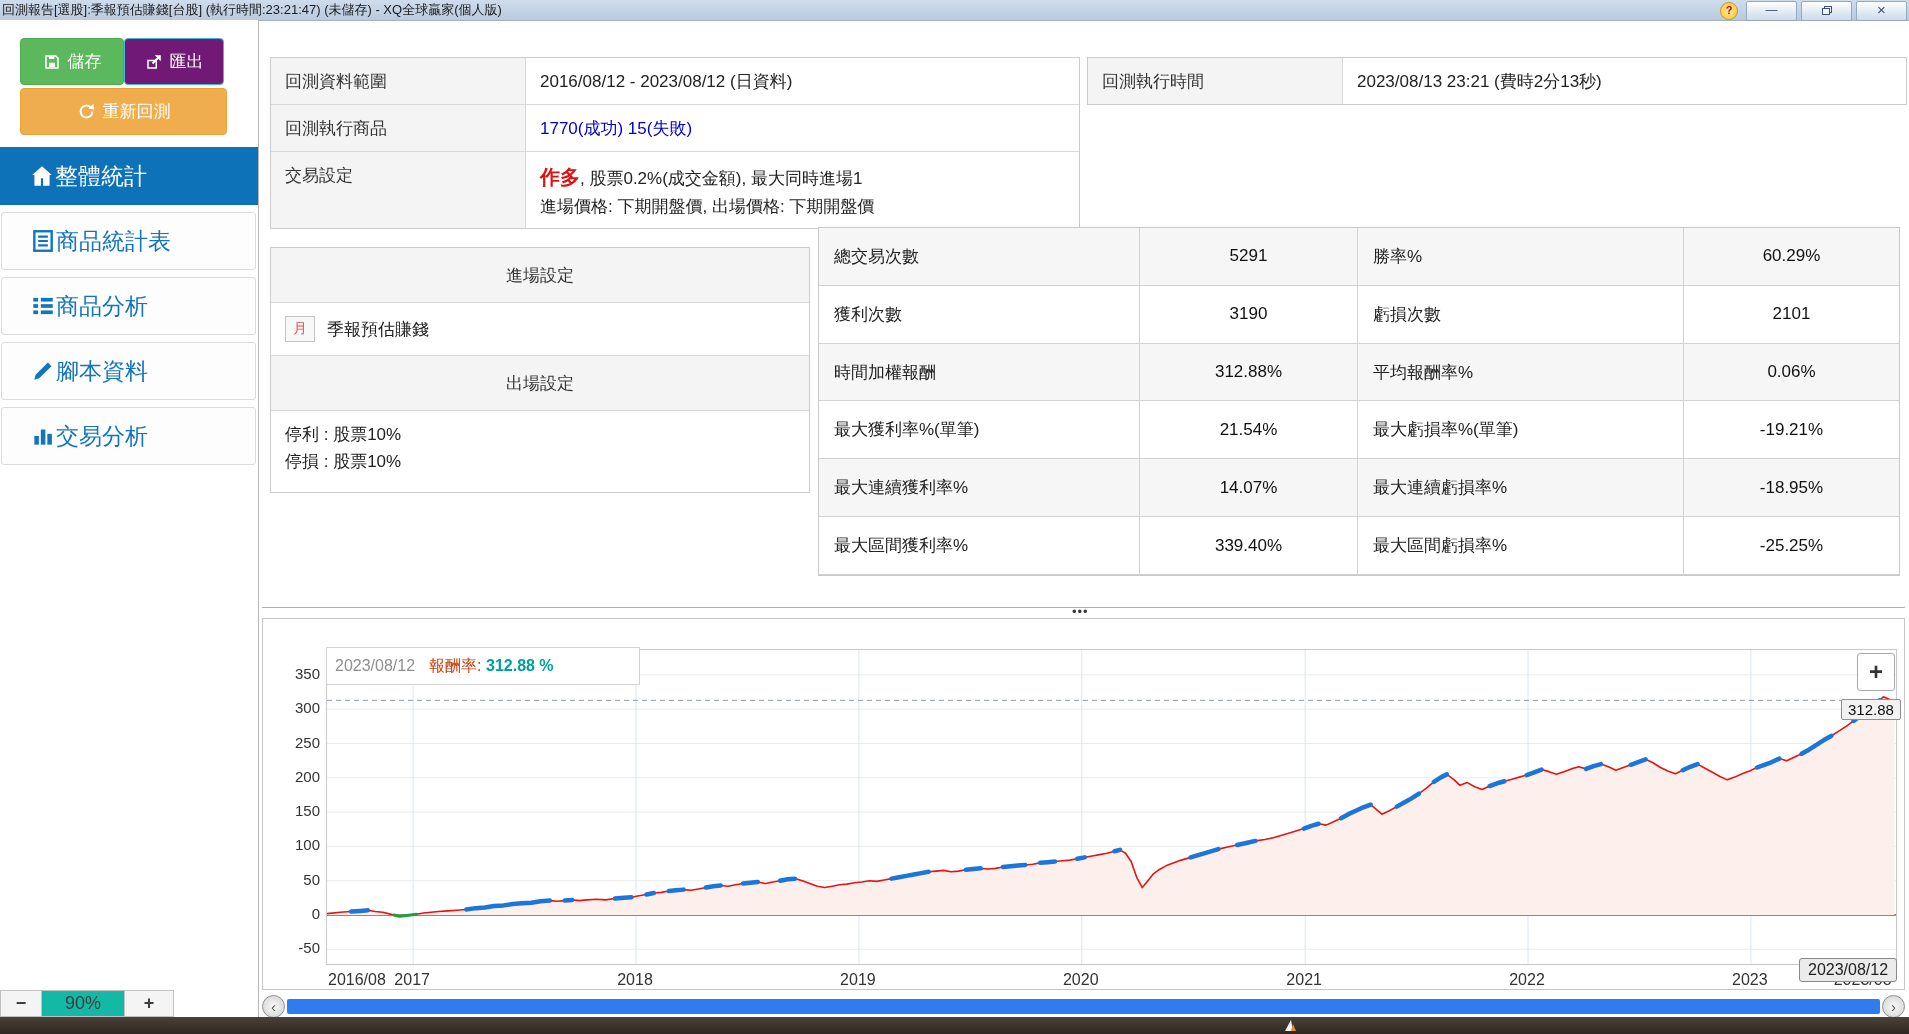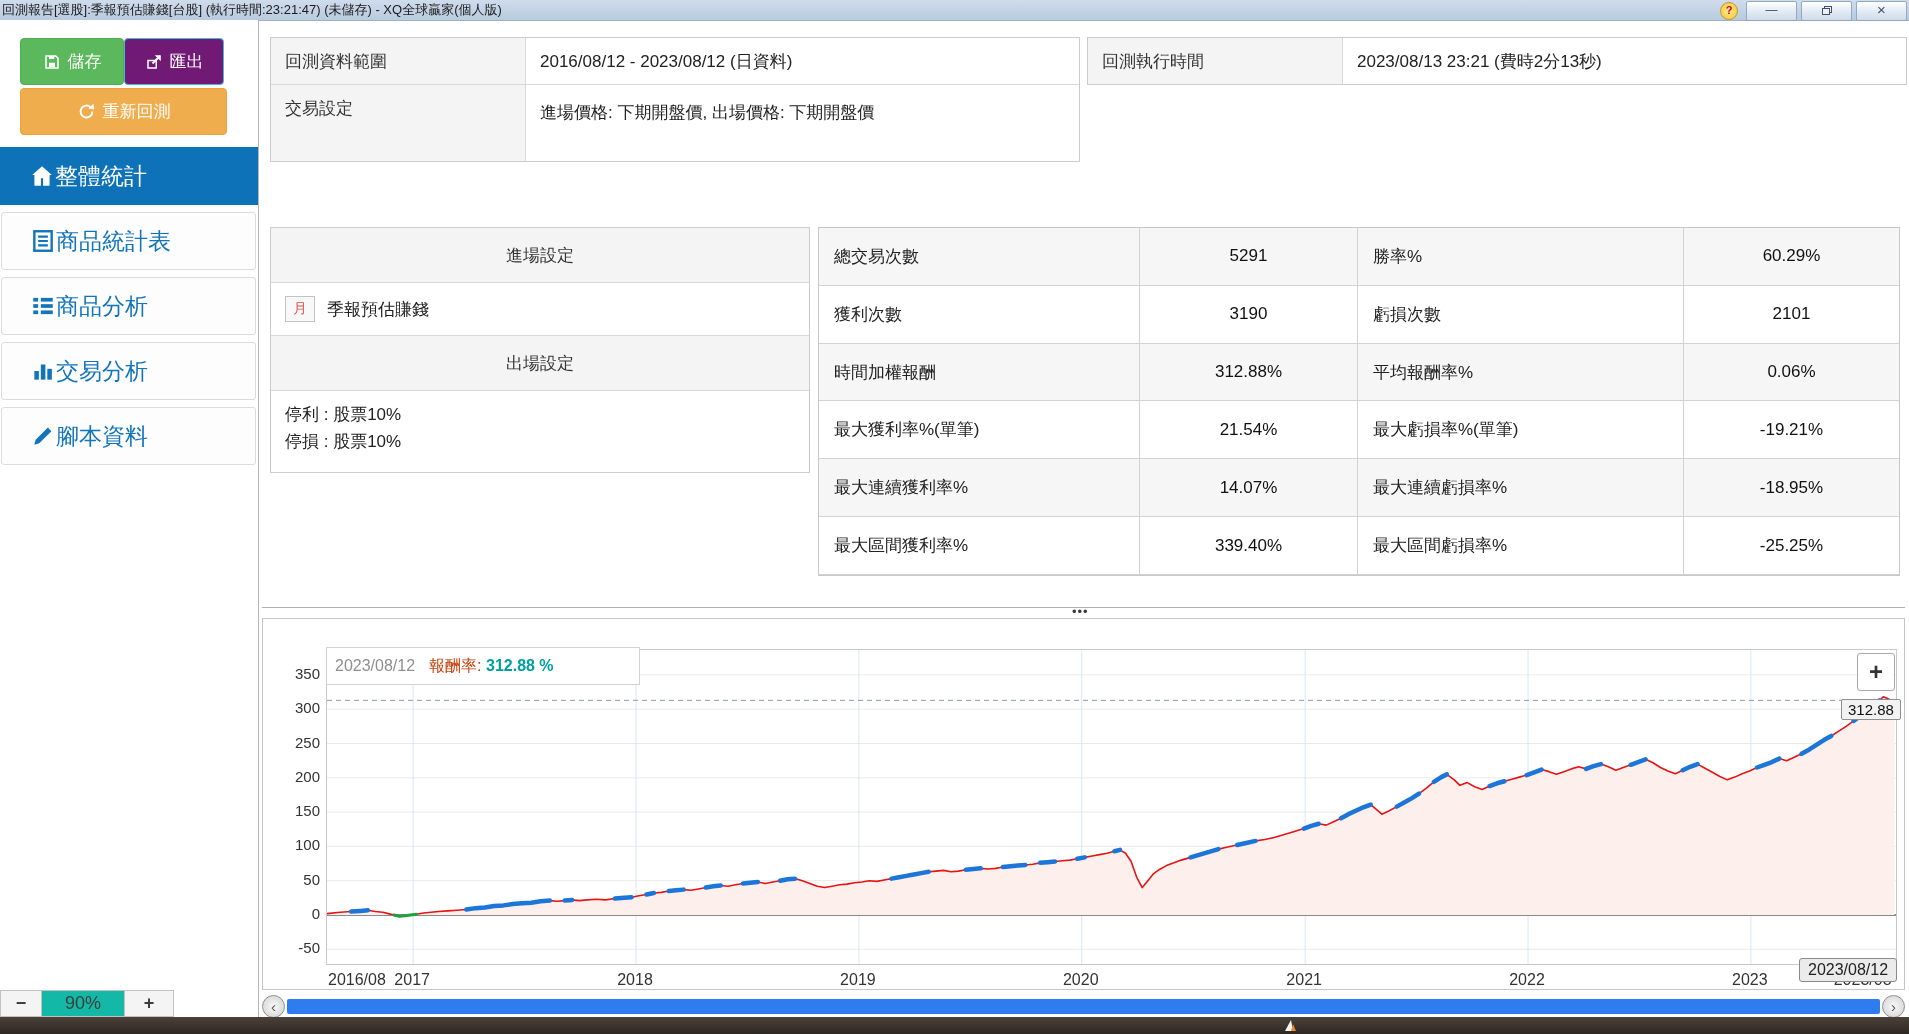--- a/index.html
+++ b/index.html
@@ -37,21 +37,21 @@
   .navitem.active{background:#0e72b9;color:#fff;border-color:#0e72b9;border-radius:0;
     margin-left:0;margin-right:0;}
   .navitem svg{color:inherit;}
   .zoomctl{position:absolute;left:0;top:970px;height:27px;display:flex;font-size:18px;color:#3c3c3c;}
   .zoomcell{height:25px;border:1px solid #c2c2c2;background:#f4f4f4;display:flex;align-items:center;
     justify-content:center;box-sizing:content-box;}
   .zoomcell.minus{width:40px;font-weight:bold;}
   .zoomcell.level{width:82px;border-left:none;background:#14b8a6;}
   .zoomcell.plus{width:48px;border-left:none;font-weight:bold;}
   
-  .tbl{position:absolute;border:1px solid #cccccc;font-size:17px;}
+  .tbl{position:absolute;border:1px solid #cccccc;font-size:17px;margin-top:20px;}
   .info-left{left:270px;top:37px;width:808px;}
   .info-right{left:1087px;top:37px;width:818px;}
   .irow{display:flex;border-bottom:1px solid #d8d8d8;}
   .irow:last-child{border-bottom:none;}
   .ilabel{width:255px;background:#f4f4f4;border-right:1px solid #d8d8d8;box-sizing:border-box;
     padding:12px 0 0 14px;color:#333;}
   .ivalue{flex:1;padding:12px 0 0 14px;box-sizing:border-box;}
   .r1,.r2{height:46px;} .r3{height:76px;}
   .linkblue{color:#0000cc;}
   .redbig{color:#e01010;font-weight:bold;font-size:20px;}
@@ -165,55 +165,60 @@
             <rect x="3" y="10.3" width="4.5" height="3.4"></rect>
             <rect x="10" y="10.3" width="11" height="3.4"></rect>
             <rect x="3" y="16.1" width="4.5" height="3.4"></rect>
             <rect x="10" y="16.1" width="11" height="3.4"></rect>
           </g>
         </svg>
       <span>商品分析</span>
     </div>
     <div class="navitem">
       <svg width="26" height="26" viewBox="0 0 24 24">
+          <path d="M4 20l1.2-4.5L16.5 4.2l3.3 3.3L8.5 18.8 4 20z" fill="currentColor"></path>
+        </svg>
+      <span>腳本資料</span>
+    </div>
+    <div class="navitem">
+      <svg width="26" height="26" viewBox="0 0 24 24">
           <g fill="currentColor">
             <rect x="4" y="12" width="4.2" height="8"></rect>
             <rect x="10" y="6" width="4.2" height="14"></rect>
             <rect x="16" y="10" width="4.2" height="10"></rect>
           </g>
         </svg>
       <span>交易分析</span>
-    </div>
-    <div class="navitem">
-      <svg width="26" height="26" viewBox="0 0 24 24">
-          <path d="M4 20l1.2-4.5L16.5 4.2l3.3 3.3L8.5 18.8 4 20z" fill="currentColor"></path>
-        </svg>
-      <span>腳本資料</span>
     </div>
   </div>
 
   <div class="zoomctl">
     <div class="zoomcell minus">
         <span>−</span>
       </div>
     <div class="zoomcell level">90%</div>
     <div class="zoomcell plus">
         <span>+</span>
       </div>
   </div>
 </div>
 
 <div class="tbl info-left">
   <div class="irow r1">
     <div class="ilabel">回測資料範圍</div>
     <div class="ivalue">2016/08/12 - 2023/08/12 (日資料)</div>
   </div>
+  <div class="irow r2">
+    <div class="ilabel">回測執行商品</div>
+    <div class="ivalue linkblue">1770(成功)  15(失敗)</div>
+  </div>
   <div class="irow r3">
     <div class="ilabel">交易設定</div>
     <div class="ivalue">
+      <div><span class="redbig">作多</span><span>, 股票0.2%(成交金額), 最大同時進場1</span></div>
       <div style="margin-top:4px;">進場價格: 下期開盤價, 出場價格: 下期開盤價</div>
     </div>
   </div>
 </div>
 
 <div class="tbl info-right">
   <div class="irow r1" style="border-bottom:none;">
     <div class="ilabel">回測執行時間</div>
     <div class="ivalue">2023/08/13 23:21 (費時2分13秒)</div>
   </div>

